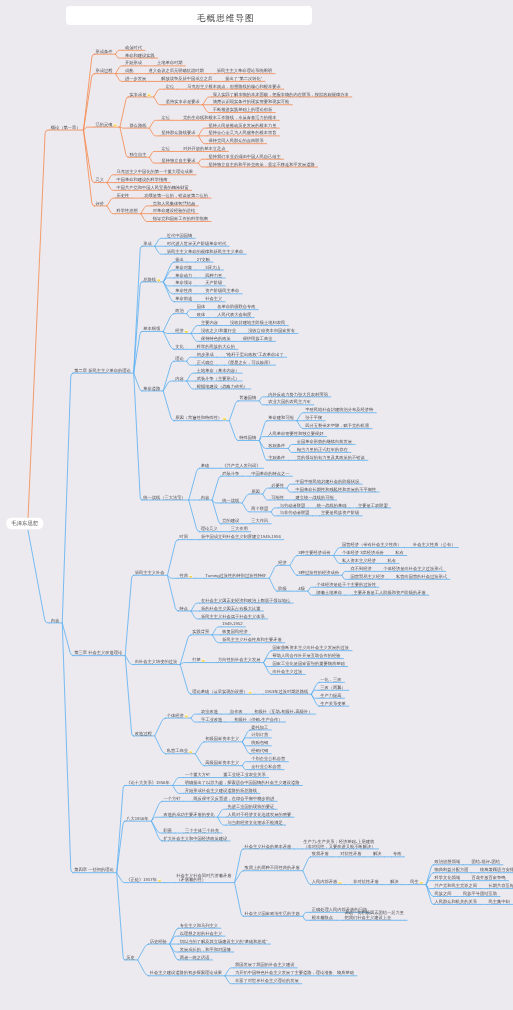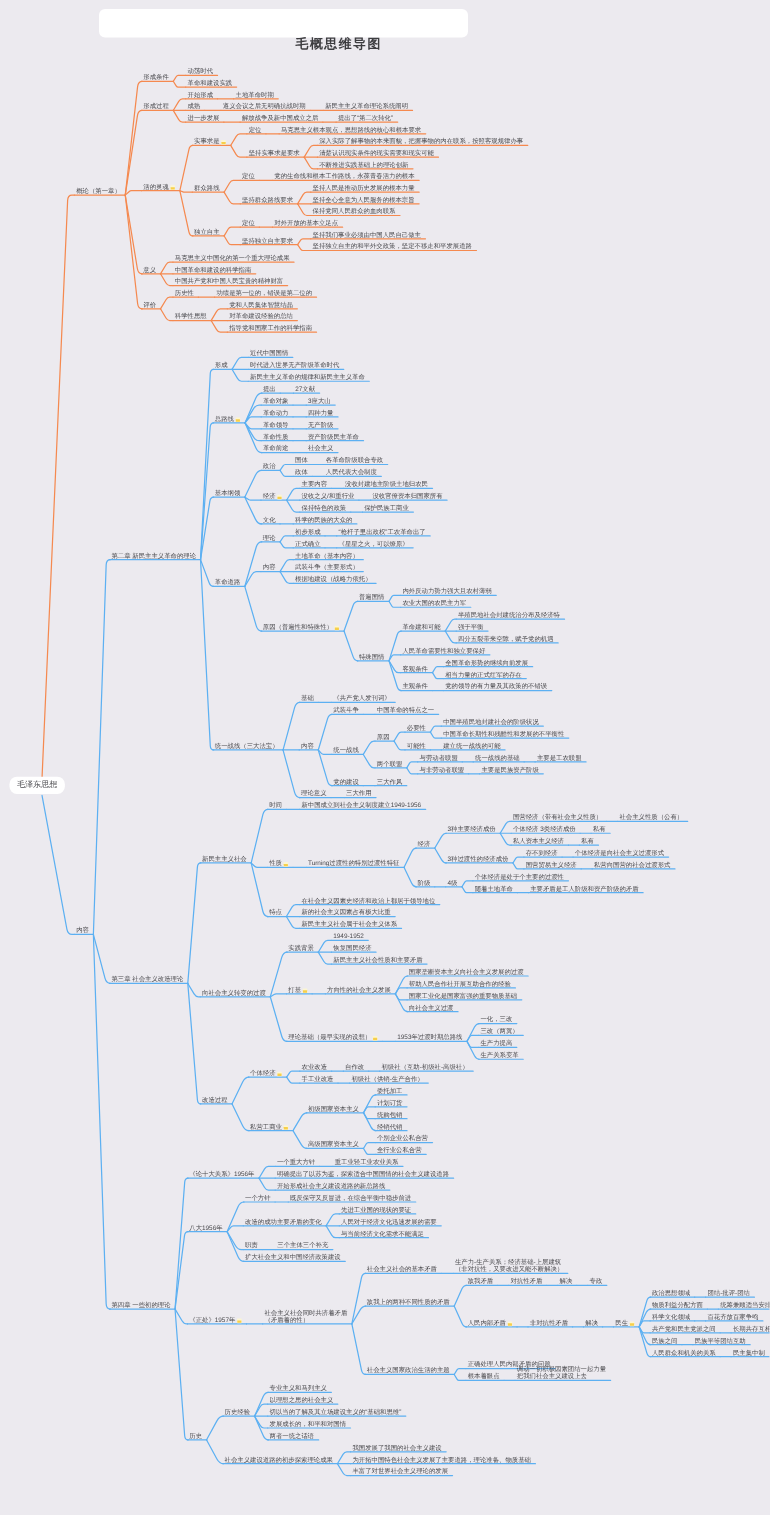--- a/index.html
+++ b/index.html
@@ -1,20 +1,20 @@
 <!DOCTYPE html>
 <html><head>
 <meta charset="utf-8">
 <title>mindmap</title>
 <style>
   html,body{margin:0;padding:0;background:#eceaef;}
   body{width:513px;height:1010px;overflow:hidden;font-family:"Liberation Sans",sans-serif;}
   #stage{position:relative;width:513px;height:1010px;background:#eceaef;}
   #titlecard{position:absolute;left:66px;top:6px;width:246px;height:19px;background:#fff;border-radius:4px;}
-  #titletext{position:absolute;left:197px;top:8.5px;height:19px;line-height:19px;color:#3d3d40;font-size:8.6px;font-weight:700;letter-spacing:1.0px;white-space:nowrap;margin-top:11px;}
+  #titletext{position:absolute;left:197px;top:8.5px;height:19px;line-height:19px;color:#3d3d40;font-size:8.6px;font-weight:400;letter-spacing:1.0px;white-space:nowrap;}
   svg#map{position:absolute;left:0;top:0;width:513px;height:1010px;display:block;}
 </style>
 </head>
 <body>
 <div id="stage">
   <div id="titlecard"></div>
   <div id="titletext">毛概思维导图</div>
   <svg id="map" viewBox="0 0 8208 16160">
       <text x="-999" y="-999" visibility="hidden" font-size="68">丰富了对世界社会主义理论的发展</text>
       <g>

